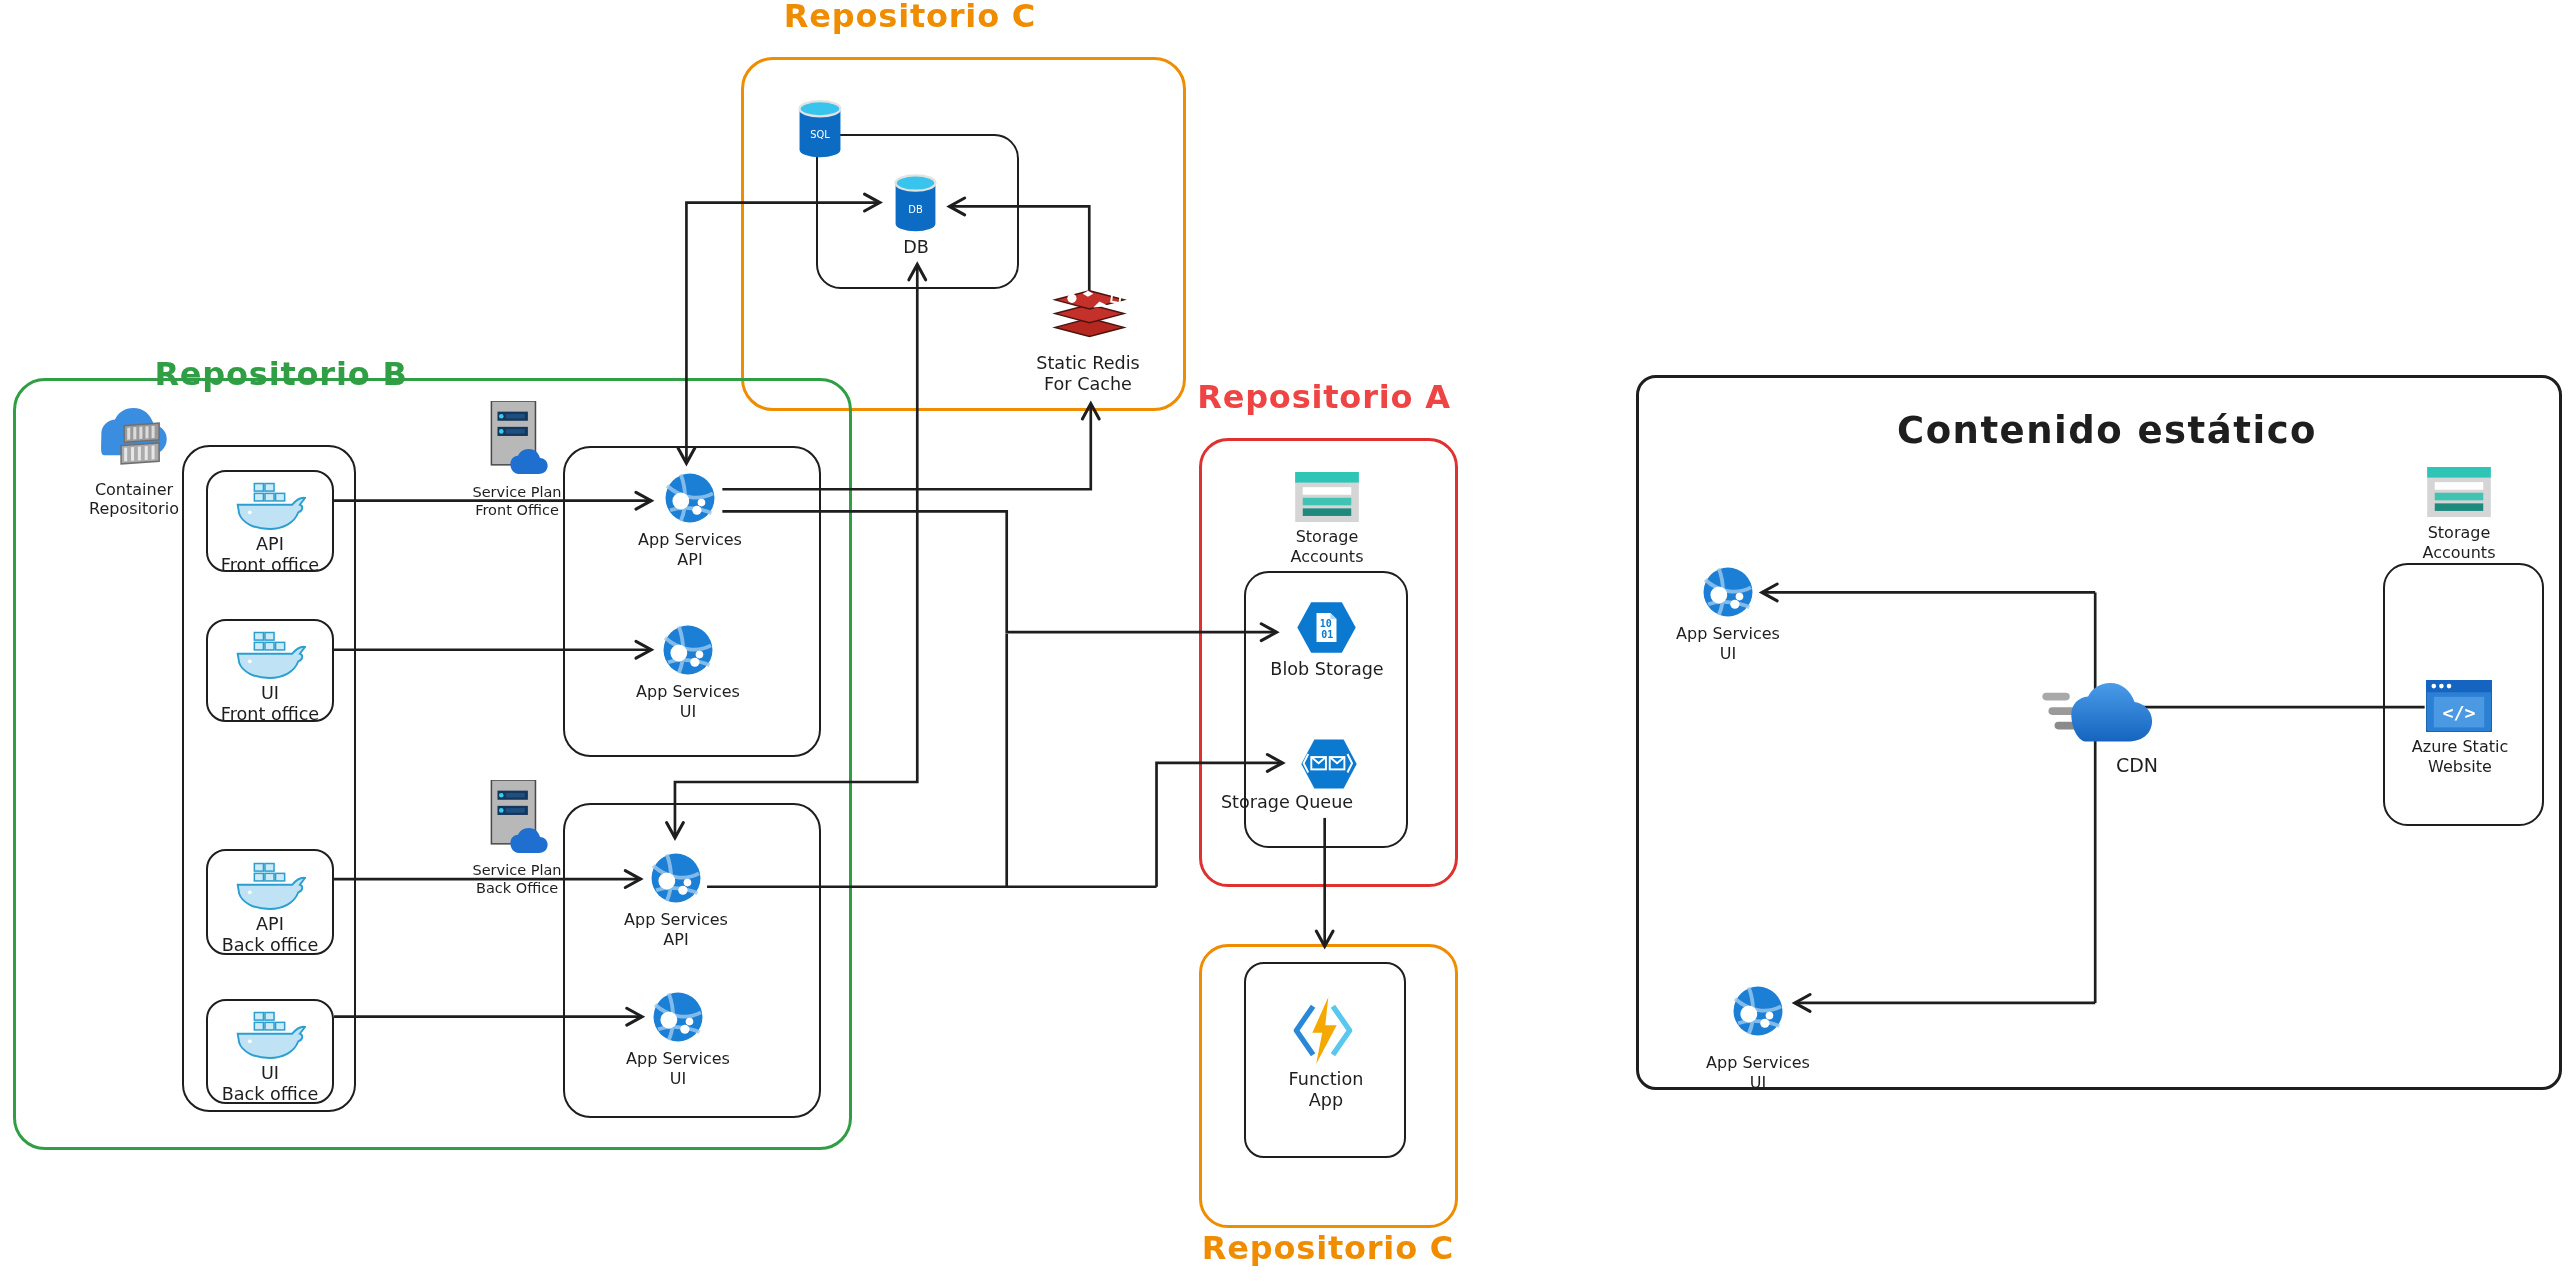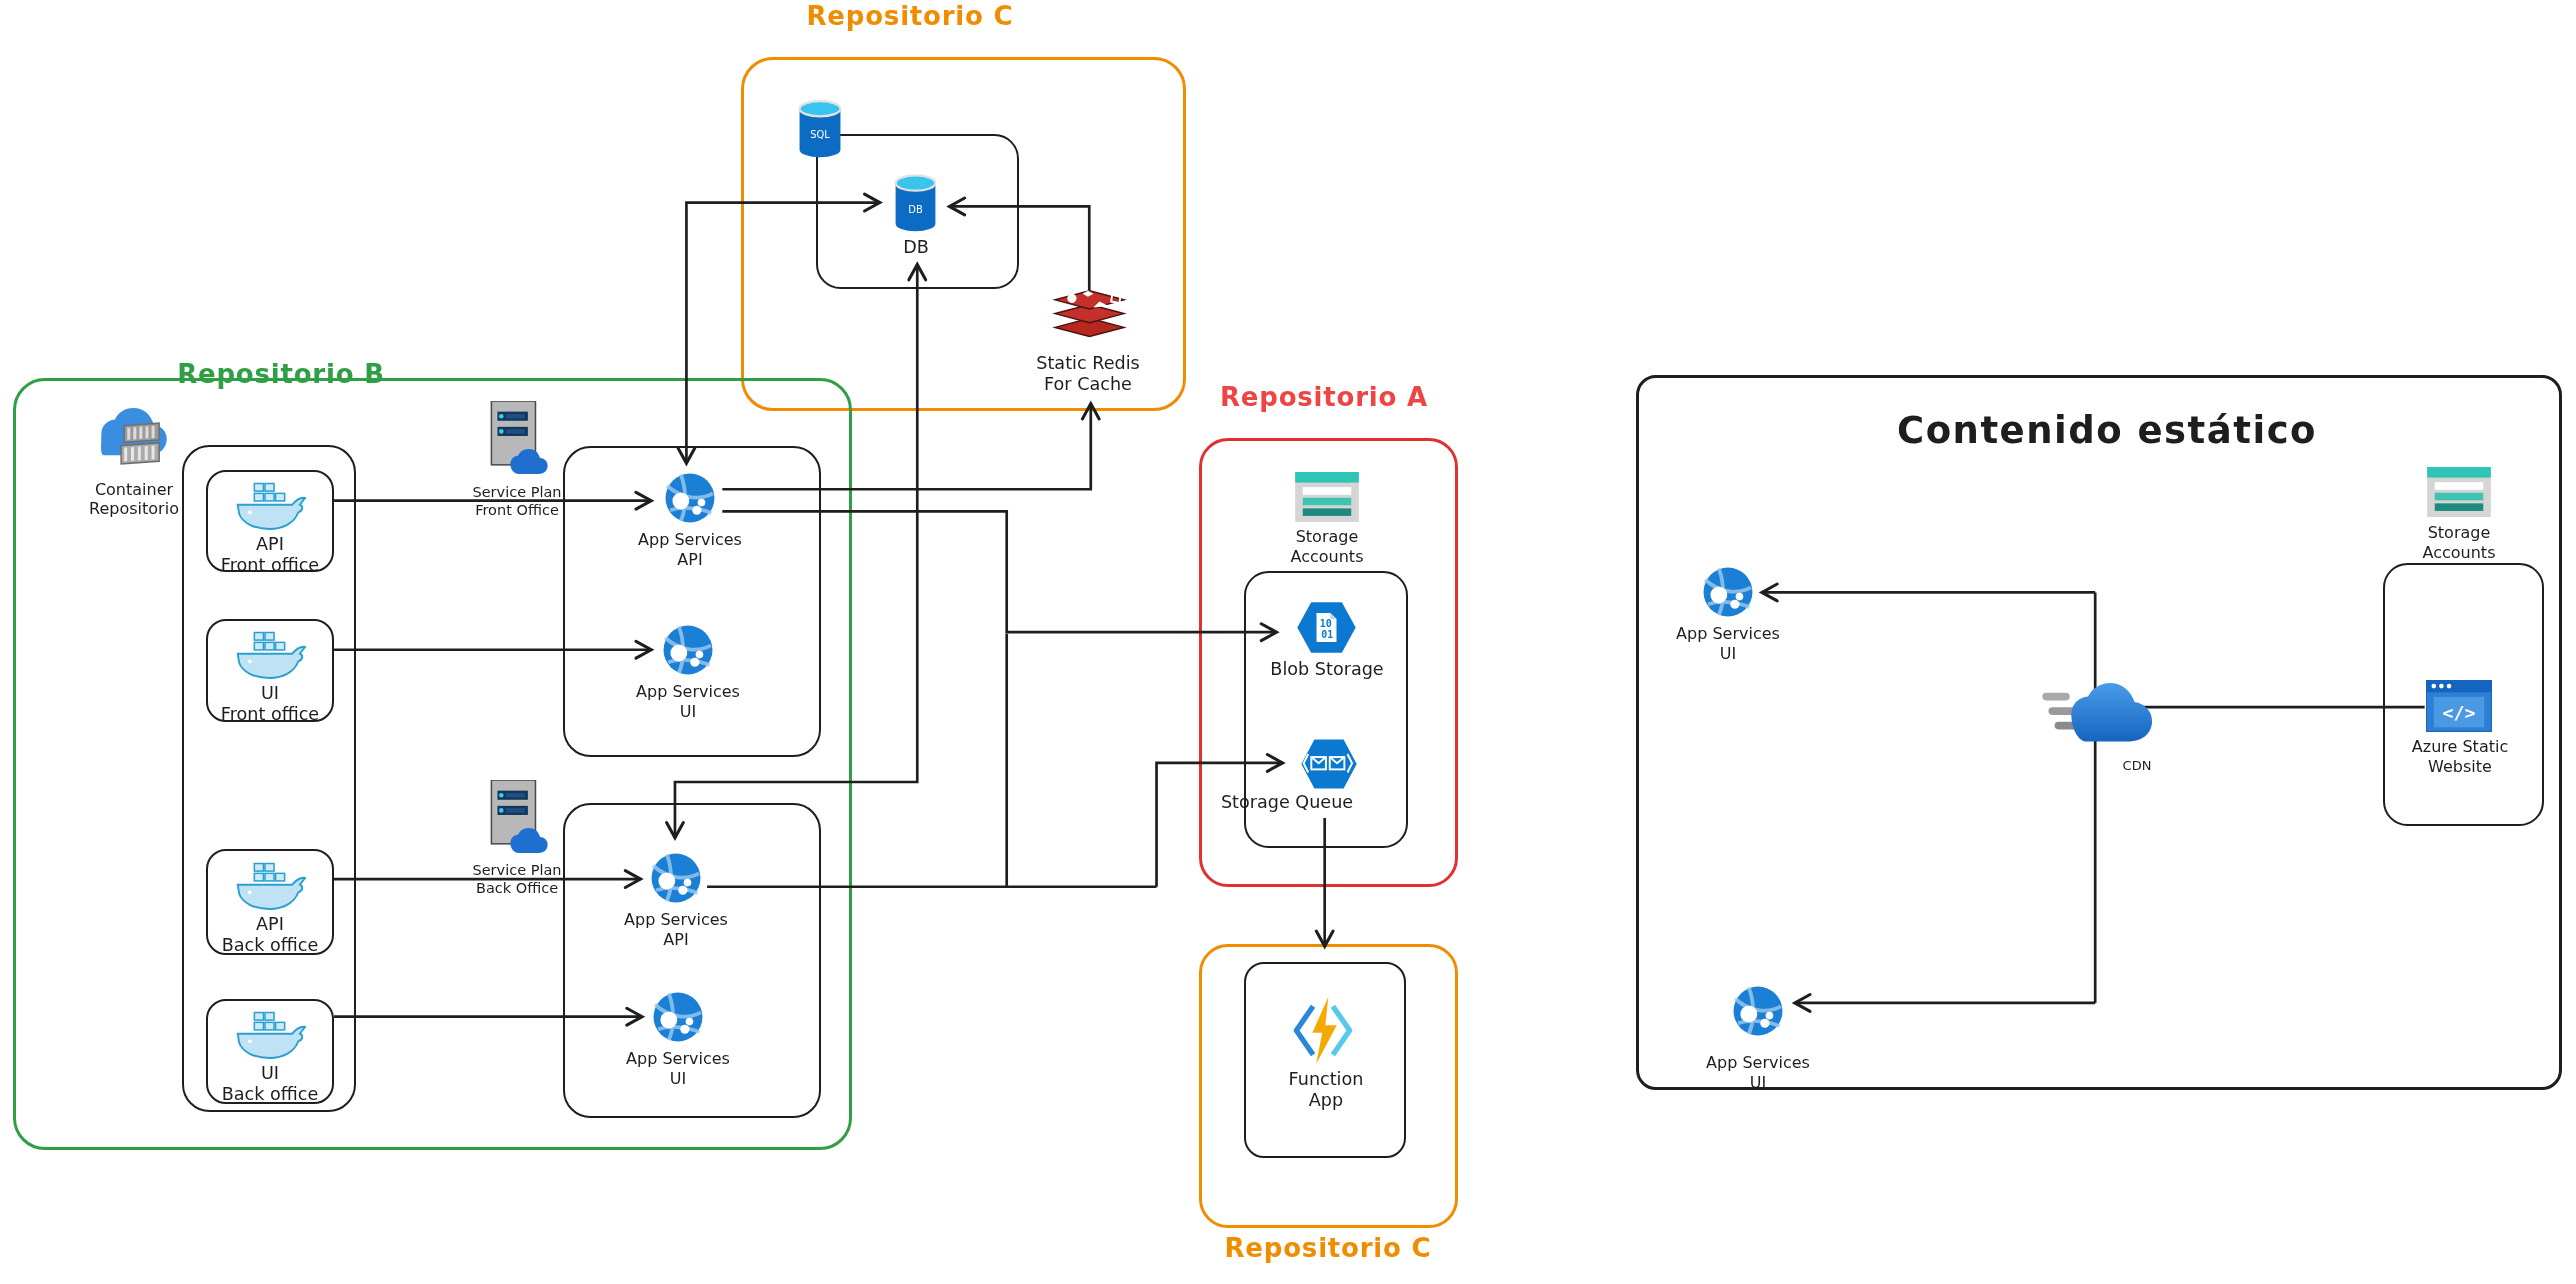--- a/index.html
+++ b/index.html
@@ -7,22 +7,22 @@
           font-family:"DejaVu Sans",sans-serif;color:#1e1e1e;}
   .box{position:absolute;border:3.1px solid #1e1e1e;border-radius:23px;background:transparent;box-sizing:border-box;}
   .box.orange{border-color:#f08c00;}
   .box.green{border-color:#2f9e44;}
   .box.red{border-color:#e03131;}
   .box.thin{border-width:2.7px;}
   .lbl{position:absolute;transform:translateX(-50%);text-align:center;font-size:17.6px;line-height:21.4px;
        white-space:nowrap;color:#1e1e1e;}
   .lbl span{display:block;}
   .lbl.small{font-size:14.5px;line-height:18.3px;}
-  .lbl.tiny{font-size:13px;line-height:15.3px;}
-  .lbl.title{font-size:26px;font-weight:bold;letter-spacing:0.8px;}
+  .lbl.tiny{font-size:19px;line-height:15.3px;}
+  .lbl.title{font-size:32px;font-weight:bold;letter-spacing:0.8px;}
   .lbl.hero{font-size:37px;font-weight:bold;letter-spacing:1.5px;}
   .lbl.orange{color:#f08c00;}
   .lbl.green{color:#2f9e44;}
   .lbl.red{color:#ef4444;}
   .ic{position:absolute;z-index:4;}
   #wires{position:absolute;left:0;top:0;z-index:2;}
   .z5{z-index:5;position:absolute;}
 </style>
 </head>
 <body>

